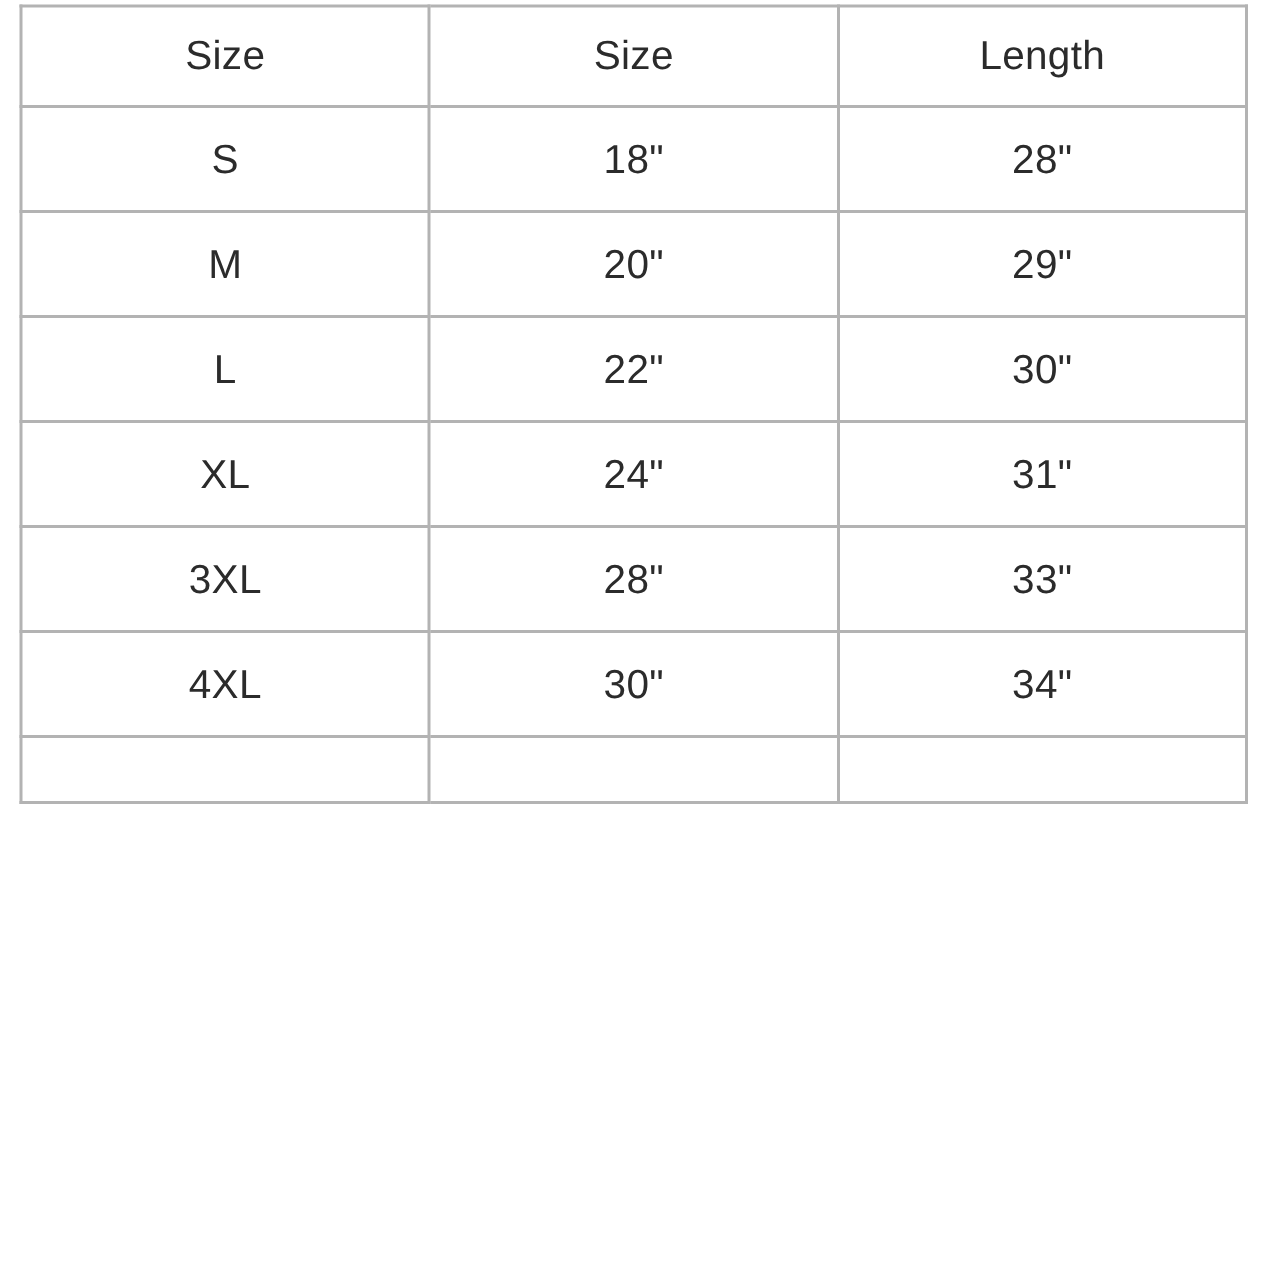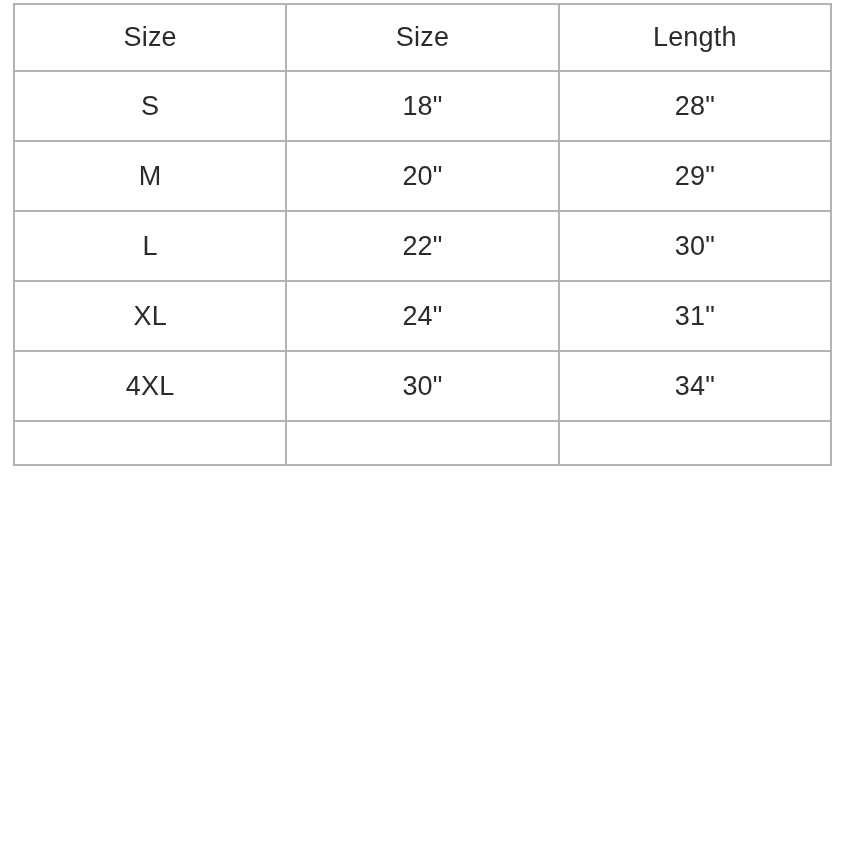--- a/index.html
+++ b/index.html
@@ -73,20 +73,25 @@
         <td>L</td>
         <td>22"</td>
         <td>30"</td>
       </tr>
       <tr>
         <td>XL</td>
         <td>24"</td>
         <td>31"</td>
       </tr>
       <tr>
+        <td>3XL</td>
+        <td>28"</td>
+        <td>33"</td>
+      </tr>
+      <tr>
         <td>4XL</td>
         <td>30"</td>
         <td>34"</td>
       </tr>
       <tr class="partial-row">
         <td></td>
         <td></td>
         <td></td>
       </tr>
     </tbody>

